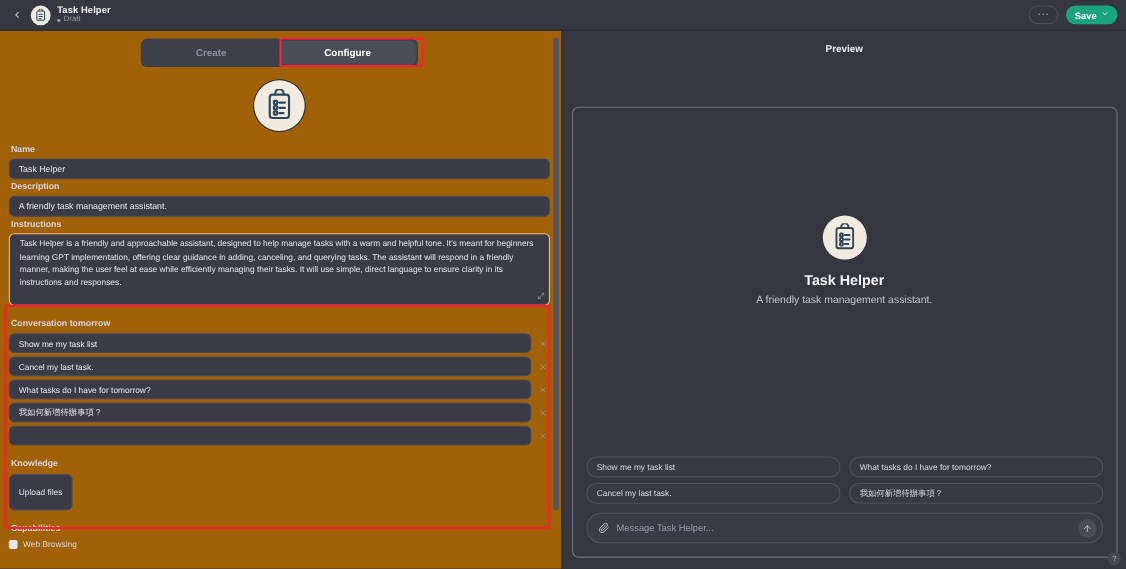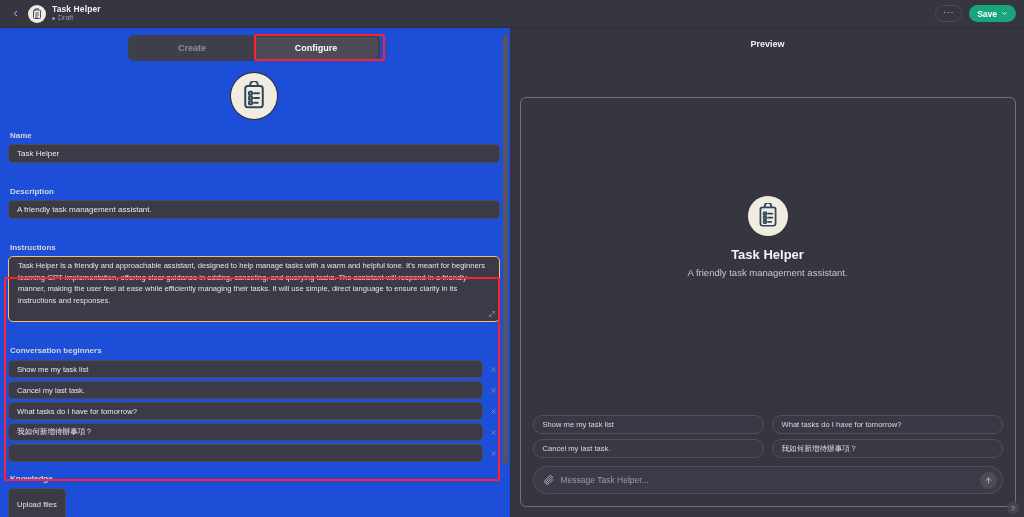--- a/index.html
+++ b/index.html
@@ -49,21 +49,21 @@
     padding: 0 8px; cursor: pointer;
   }
   .save-btn .chev { font-size: 7px; opacity: .95; }
 
   
   .body { flex: 1 1 auto; display: flex; min-height: 0; }
 
   
   .left {
     width: 510px; flex: 0 0 510px; position: relative;
-    background: #1d4ed8; overflow: hidden;
+    background: #a16207; overflow: hidden;
   }
   .left-scroll { position: absolute; inset: 0; padding: 0 10px 0 8px; }
 
   .tabs-row { display: flex; justify-content: center; padding: 7px 0 6px; }
   .tabs {
     display: flex; background: #3e3f4a; border-radius: 6px; padding: 2px;
     width: 252px;
   }
   .tab {
     flex: 1 1 0; text-align: center; font-size: 9px; font-weight: bold;
@@ -71,21 +71,21 @@
   }
   .tab.active { background: #4b4c58; color: #ffffff; }
 
   .avatar-wrap { display: flex; justify-content: center; padding: 6px 0 12px; }
   .big-avatar {
     width: 46px; height: 46px; border-radius: 50%;
     background: #f2ece0; display: flex; align-items: center; justify-content: center;
     box-shadow: 0 0 0 1px #2e2f38;
   }
 
-  .field { margin-bottom: 24px; }
+  .field { margin-bottom: 2px; }
   .field-label { font-size: 8px; color: #d4d5de; margin: 0 0 4px 2px; font-weight: bold; }
   .field-input {
     width: 100%; background: #3a3b46; border: 1px solid #4a4b57; border-radius: 5px;
     height: 19px; display: flex; align-items: center; padding: 0 8px;
     font-size: 8px; color: #e8e8ef;
   }
   .instructions-box {
     width: 100%; background: #3a3b46; border: 1px solid #fdba74; border-radius: 5px;
     min-height: 66px; padding: 3px 9px 11px; position: relative;
     font-size: 7.6px; line-height: 1.52; color: #e3e4ec;
@@ -272,21 +272,21 @@
                   <path d="M9 1H6"></path>
                   <path d="M9 1V4"></path>
                   <path d="M1 9H4"></path>
                   <path d="M1 9V6"></path>
                 </svg>
             </span>
           </div>
         </div>
 
         <div>
-          <div class="starters-label">Conversation beginners</div>
+          <div class="starters-label">Conversation tomorrow</div>
 
           <div class="starter-row">
             <div class="starter-input">Show me my task list</div>
             <div class="starter-x">
               <svg width="7" height="7" viewBox="0 0 24 24" fill="none" stroke="currentColor" stroke-width="2.4" stroke-linecap="round">
                   <line x1="18" y1="6" x2="6" y2="18"></line>
                   <line x1="6" y1="6" x2="18" y2="18"></line>
                 </svg>
             </div>
           </div>

